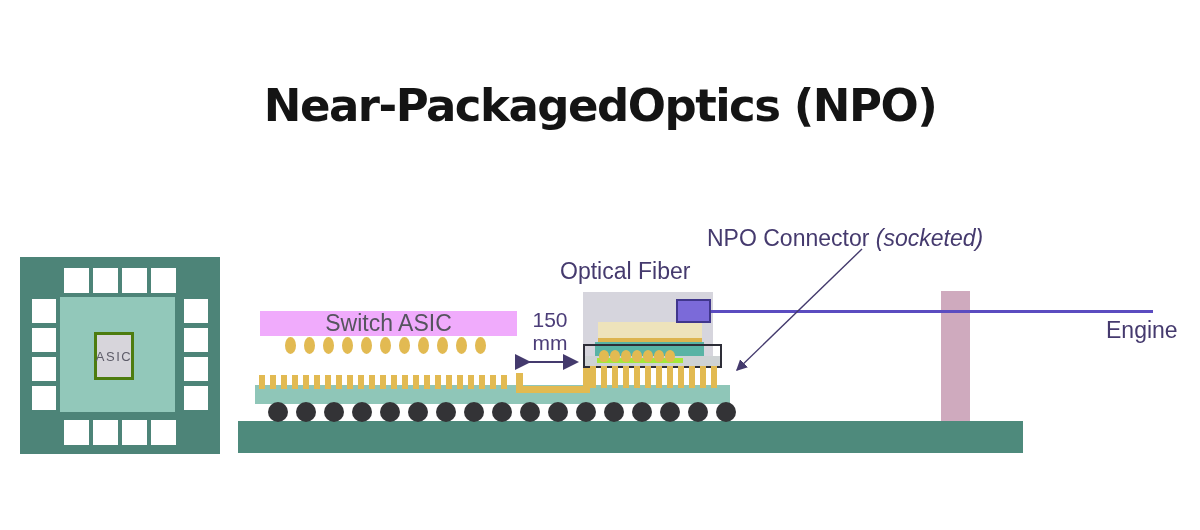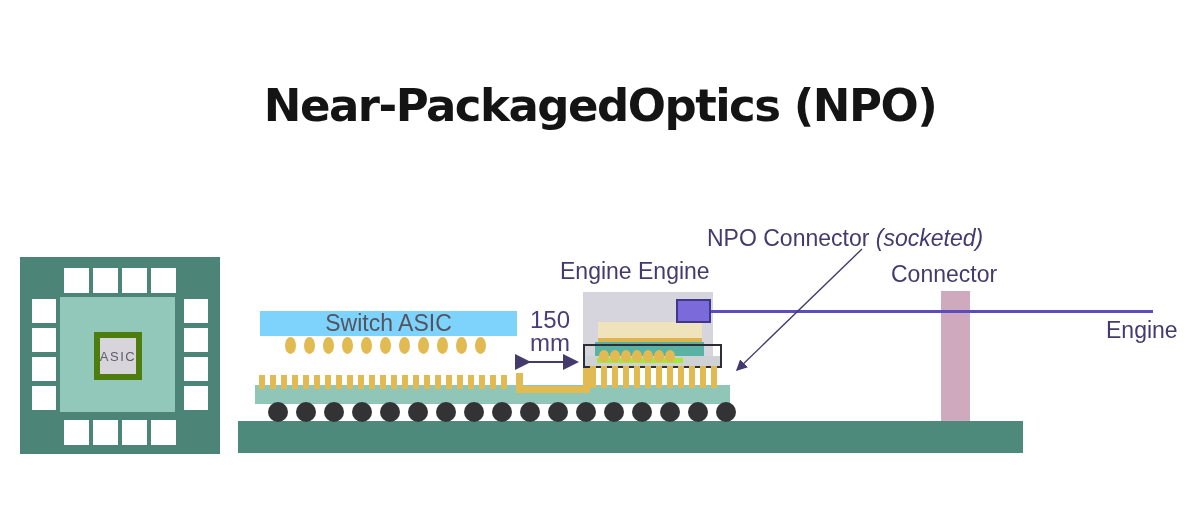--- a/index.html
+++ b/index.html
@@ -33,36 +33,36 @@
   .pads-row { flex-direction: row; gap: 4px; }
   .pads-col { flex-direction: column; gap: 5px; }
   .pad { width: 25px; height: 25px; background: #ffffff; flex: none; }
   .pads-col .pad { width: 24px; height: 24px; }
   .pads-top { left: 44px; top: 11px; }
   .pads-bottom { left: 44px; top: 163px; }
   .pads-left { left: 12px; top: 42px; }
   .pads-right { left: 164px; top: 42px; }
   .chip-inner { position: absolute; left: 40px; top: 40px; width: 115px; height: 115px; background: #92c8ba; }
   .chip-core {
-    position: absolute; left: 34px; top: 35px; width: 48px; height: 48px;
-    background: #d7d5db; border: 6px solid #4d7c0f;
+    position: absolute; left: 34px; top: 35px; width: 40px; height: 48px;
+    background: #d7d5db; border: 3px solid #4d7c0f;
     display: flex; align-items: center; justify-content: center;
     font-size: 13px; letter-spacing: 1.5px; color: #5d5c68;
   }
 
   
   .board { left: 238px; top: 421px; width: 785px; height: 32px; background: #4e8a7c; }
   .substrate { left: 255px; top: 385px; width: 475px; height: 19px; background: #8fc6b8; }
 
   .balls { left: 268px; top: 402px; display: flex; gap: 8px; }
   .ball { width: 20px; height: 20px; border-radius: 50%; background: #333336; flex: none; }
 
   
   .switch-asic {
-    left: 260px; top: 311px; width: 257px; height: 25px; background: #7dd3fc;
+    left: 260px; top: 311px; width: 257px; height: 25px; background: #f0abfc;
     display: flex; align-items: center; justify-content: center;
     font-size: 23px; color: #55545e; white-space: nowrap;
   }
   .bumps { left: 285px; top: 337px; display: flex; gap: 8px; }
   .bump { width: 11px; height: 17px; border-radius: 50%; background: #e2ba52; flex: none; }
   .asic-substrate {
     left: 258px; top: 355px; width: 265px; height: 20px; background: #c5bde7;
     display: flex; align-items: center; justify-content: center;
     font-size: 24px; color: #4b3d78; white-space: nowrap;
   }
@@ -73,21 +73,21 @@
   .pins-engine { left: 590px; top: 366px; }
   .pins-engine .pin { height: 22px; }
 
   
   .trace { background: #e2ba52; }
   .trace-l { left: 516px; top: 373px; width: 7px; height: 20px; }
   .trace-b { left: 516px; top: 386px; width: 74px; height: 7px; }
   .trace-r { left: 583px; top: 366px; width: 7px; height: 27px; }
 
   
-  .distance { left: 519px; top: 308px; width: 62px; text-align: center; font-size: 24px; line-height: 23px; color: #4b3d78; }
+  .distance { left: 519px; top: 308px; width: 62px; text-align: center; font-size: 21px; line-height: 23px; color: #4b3d78; }
 
   
   .engine-box { left: 583px; top: 292px; width: 130px; height: 76px; background: #d6d5dd; }
   .cream-bar { left: 598px; top: 322px; width: 104px; height: 16px; background: #eee3bb; }
   .gold-line { left: 598px; top: 338px; width: 104px; height: 4px; background: #ddb44f; }
   .engine-teal { left: 595px; top: 342px; width: 109px; height: 14px; background: #58b3a5; }
   .socket-fill { left: 585px; top: 356px; width: 135px; height: 11px; background: #ced2d4; }
   .green-line { left: 597px; top: 358px; width: 86px; height: 5px; background: #a6e73a; }
   .domes { left: 599px; top: 350px; display: flex; gap: 1px; }
   .dome { width: 10px; height: 12px; border-radius: 50% 50% 45% 45%; background: #e2ba52; flex: none; }
@@ -244,27 +244,26 @@
       <span class="pin"></span>
       <span class="pin"></span>
       <span class="pin"></span>
       <span class="pin"></span>
       <span class="pin"></span>
     </div>
 
   <div class="abs connector-rect"></div>
   <div class="abs fiber-line"></div>
 
-  <div class="label lbl-engine">Engine Engine</div>
+  <div class="label lbl-engine">Optical Fiber</div>
   <div class="abs distance">
     <div>150</div>
     <div>mm</div>
   </div>
   <div class="label lbl-npo"><span>NPO Connector </span><em>(socketed)</em></div>
-  <div class="label lbl-connector">Connector</div>
   <div class="label lbl-fiber">Engine</div>
 
   <svg class="arrows-overlay" viewBox="0 0 1200 530" xmlns="http://www.w3.org/2000/svg">
     <defs>
       <marker id="ah" markerWidth="9" markerHeight="9" refX="7" refY="4" orient="auto">
         <path d="M0,0 L8,4 L0,8 z" fill="#443a6d"></path>
       </marker>
     </defs>
     <line x1="529" y1="362" x2="577" y2="362" stroke="#443a6d" stroke-width="2" marker-start="url(#ah)" marker-end="url(#ah)"></line>
     <line x1="862" y1="249" x2="737" y2="370" stroke="#443a6d" stroke-width="1.4" marker-end="url(#ah)"></line>

